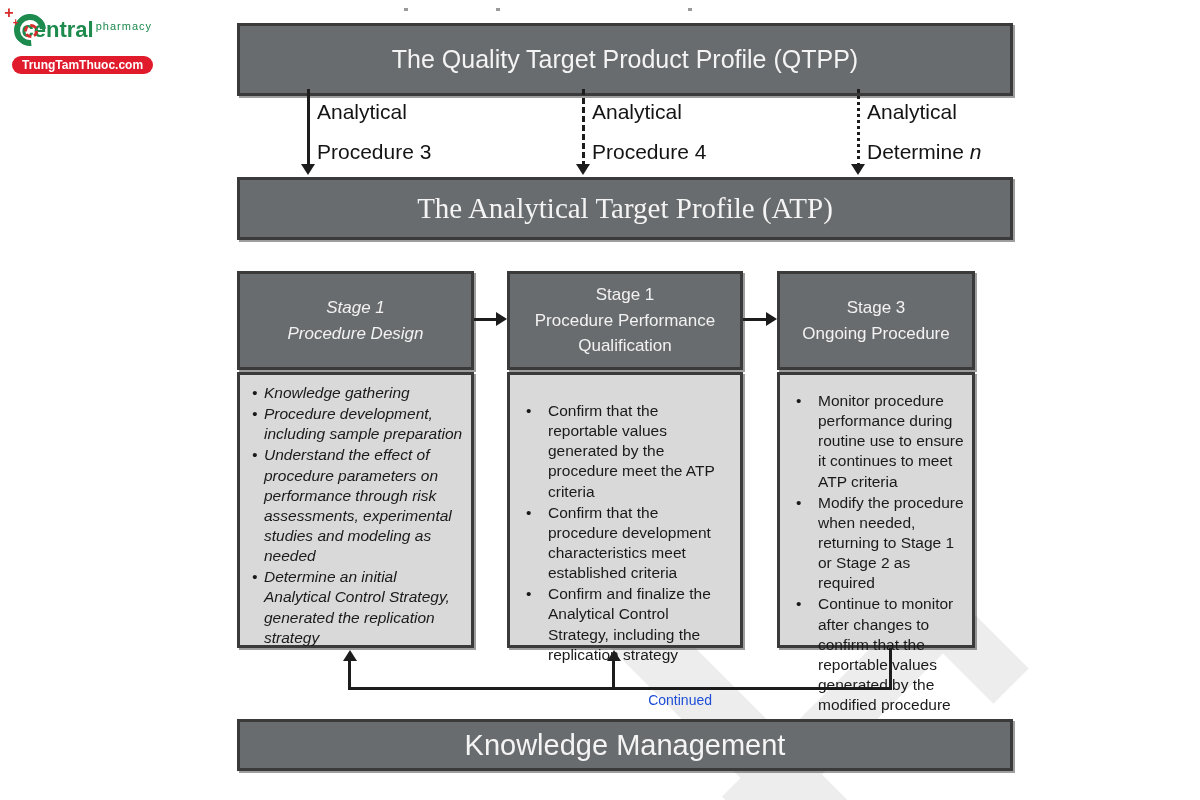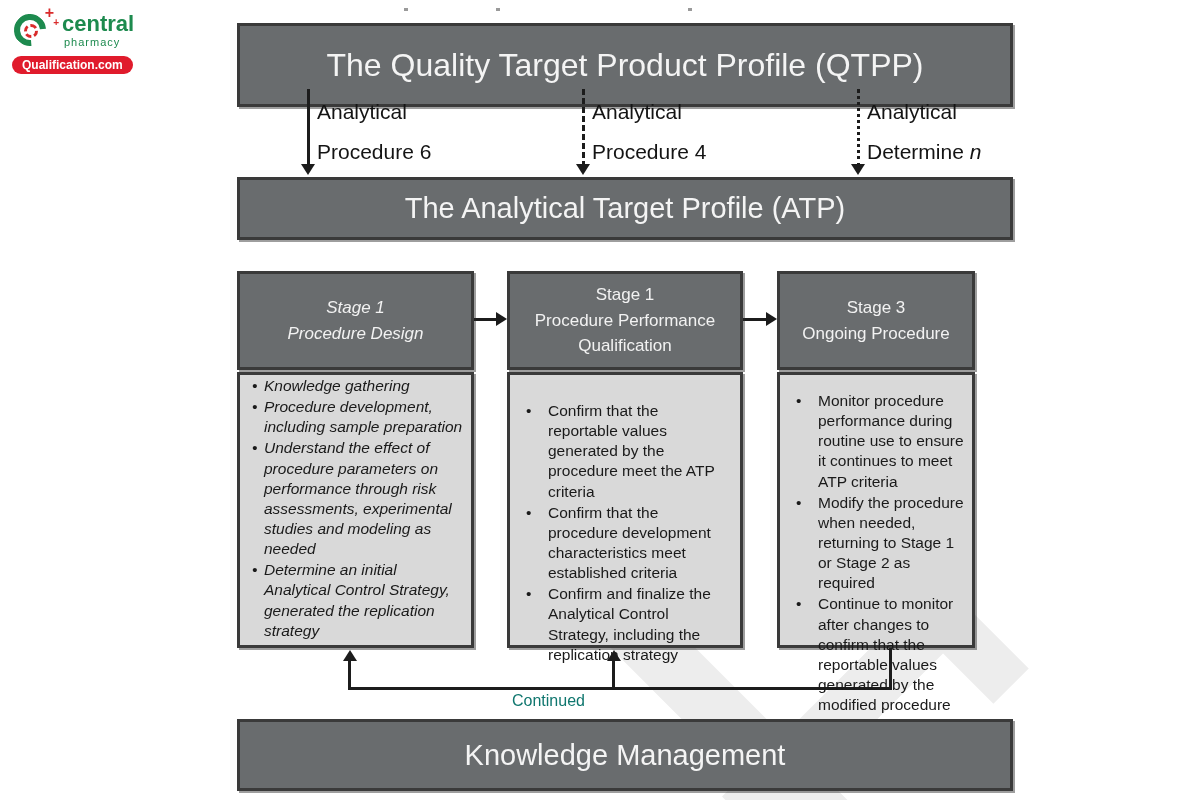--- a/index.html
+++ b/index.html
@@ -14,34 +14,34 @@
   .wm3{left:880px;top:430px;width:50px;height:300px;transform:rotate(-45deg);}
   
   .logo{position:absolute;left:12px;top:8px;width:140px;z-index:5;}
   .logo-row{display:flex;align-items:center;gap:6px;}
   .logo-mark{position:relative;width:44px;height:44px;}
   .logo-c{position:absolute;left:2px;top:6px;width:32px;height:32px;border:6px solid #1d8a4e;border-radius:50%;border-right-color:transparent;transform:rotate(40deg);box-sizing:border-box;}
   .logo-c-inner{position:absolute;left:12px;top:16px;width:14px;height:14px;border:3px dashed #d92b2b;border-radius:50%;box-sizing:border-box;}
   .logo-plus{position:absolute;color:#d92b2b;font-weight:bold;font-size:15px;line-height:10px;}
   .lp1{right:2px;top:0px;font-size:16px;}
   .lp2{right:-3px;top:10px;font-size:10px;}
-  .logo-text{display:flex;flex-direction:column;line-height:1;}
+  .logo-text{display:flex;flex-direction:row;line-height:1;}
   .logo-brand{color:#1d8a4e;font-weight:bold;font-size:22px;letter-spacing:0px;}
   .logo-sub{color:#1d8a4e;font-size:11px;letter-spacing:1px;margin-top:2px;padding-left:2px;}
   .logo-site{margin-top:4px;background:#e01b2c;color:#ffffff;font-weight:bold;font-size:12px;
     border-radius:10px;padding:2px 10px;text-align:center;width:fit-content;}
   
   .bar{
     position:absolute;left:237px;width:776px;background:#696c6e;border:3px solid #3a3a3a;
     box-sizing:border-box;display:flex;align-items:center;justify-content:center;
     color:#f4f4f4;z-index:2;box-shadow:2px 2px 0 rgba(40,40,40,.45);
   }
-  .bar-qtpp{top:23px;height:84px;font-size:32px;}
-  .bar-atp{top:177px;height:63px;font-size:29px;}
-  .bar-km{top:719px;height:72px;font-size:29px;}
+  .bar-qtpp{top:23px;height:73px;font-size:25px;}
+  .bar-atp{top:177px;height:63px;font-size:29px;font-family:Liberation Serif, serif;}
+  .bar-km{top:719px;height:52px;font-size:29px;}
   
   .proc-arrow{position:absolute;top:89px;height:78px;width:0;z-index:2;}
   .pa-solid{border-left:3px solid #1c1c1c;}
   .pa-dashed{border-left:3px dashed #1c1c1c;}
   .pa-dotted{border-left:3px dotted #1c1c1c;}
   .arrow-down{position:absolute;width:0;height:0;border-left:7px solid transparent;border-right:7px solid transparent;border-top:11px solid #1c1c1c;z-index:2;}
   .arrow-up{position:absolute;width:0;height:0;border-left:7px solid transparent;border-right:7px solid transparent;border-bottom:11px solid #1c1c1c;z-index:2;}
   .arrow-right{position:absolute;width:0;height:0;border-top:7px solid transparent;border-bottom:7px solid transparent;border-left:11px solid #1c1c1c;z-index:2;}
   .proc-label{position:absolute;z-index:2;font-size:21px;color:#141414;line-height:1.9;}
   .proc-label i{font-style:italic;}
@@ -53,31 +53,31 @@
     box-shadow:2px 2px 0 rgba(40,40,40,.45);
   }
   .stage-body{
     position:absolute;top:372px;height:276px;background:#d9d9d9;border:3px solid #3a3a3a;
     box-sizing:border-box;z-index:2;box-shadow:2px 2px 0 rgba(40,40,40,.45);
   }
   .sx1{left:237px;width:237px;font-style:italic;}
   .sx2{left:507px;width:236px;}
   .sx3{left:777px;width:198px;}
   .stage-body ul{margin:0;padding:0;list-style:none;font-size:15.5px;line-height:1.3;color:#1a1a1a;}
-  .stage-body.pad-a ul{padding:1px 8px 0 12px;}
+  .stage-body.pad-a ul{padding:8px 8px 0 12px;}
   .stage-body.pad-b ul{padding:26px 8px 0 16px;}
   .stage-body.pad-c ul{padding:16px 8px 0 16px;}
   .stage-body li{position:relative;margin-bottom:1px;}
   .pad-a li{padding-left:12px;}
   .pad-b li, .pad-c li{padding-left:22px;}
   .stage-body li::before{content:"•";position:absolute;left:0;top:0;}
   
   .hline{position:absolute;height:3px;background:#1c1c1c;z-index:1;}
   .vline{position:absolute;width:3px;background:#1c1c1c;z-index:1;}
-  .continued{position:absolute;left:512px;top:692px;width:200px;text-align:left;font-size:16px;color:#0f766e;z-index:2;}
+  .continued{position:absolute;left:512px;top:692px;width:200px;text-align:right;font-size:14px;color:#1d4ed8;z-index:2;}
   
   .speck{position:absolute;top:8px;width:4px;height:3px;background:#9a9a9a;z-index:1;}
 </style>
 </head>
 <body>
 
 <div id="canvas">
 
   <div class="wm wm1"></div>
   <div class="wm wm2"></div>
@@ -93,32 +93,32 @@
         <div class="logo-c"></div>
         <div class="logo-c-inner"></div>
         <div class="logo-plus lp1">+</div>
         <div class="logo-plus lp2">+</div>
       </div>
       <div class="logo-text">
         <span class="logo-brand">central</span>
         <span class="logo-sub">pharmacy</span>
       </div>
     </div>
-    <div class="logo-site">Qualification.com</div>
+    <div class="logo-site">TrungTamThuoc.com</div>
   </div>
 
   <div class="bar bar-qtpp">
     <span>The Quality Target Product Profile (QTPP)</span>
   </div>
 
   <div class="proc-arrow pa-solid" style="left:307px"></div>
   <div class="arrow-down" style="left:301px;top:164px"></div>
   <div class="proc-label" style="left:317px;top:92px">
     <div>Analytical</div>
-    <div>Procedure 6</div>
+    <div>Procedure 3</div>
   </div>
 
   <div class="proc-arrow pa-dashed" style="left:582px"></div>
   <div class="arrow-down" style="left:576px;top:164px"></div>
   <div class="proc-label" style="left:592px;top:92px">
     <div>Analytical</div>
     <div>Procedure 4</div>
   </div>
 
   <div class="proc-arrow pa-dotted" style="left:857px"></div>

